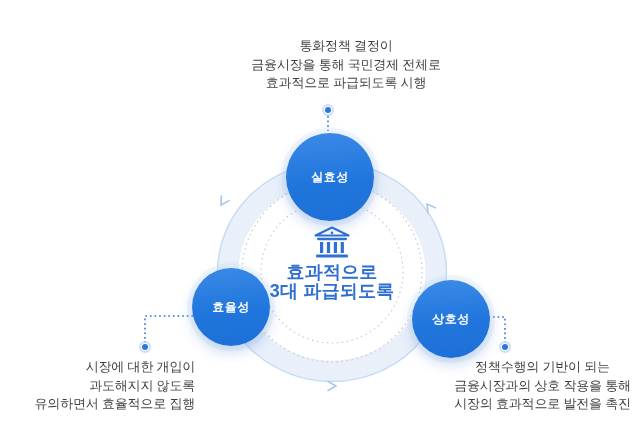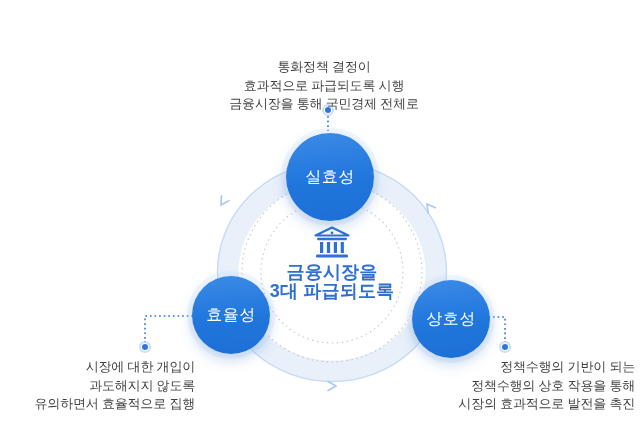--- a/index.html
+++ b/index.html
@@ -8,38 +8,38 @@
     font-family:"Liberation Sans","DejaVu Sans",sans-serif;
   }
   svg.decor{position:absolute;left:0;top:0;}
   .node{
     position:absolute;border-radius:50%;
     background:linear-gradient(175deg,#3b8ae7 0%,#2076dc 55%,#1d6fd6 100%);
     box-shadow:0 6px 14px rgba(36,104,199,0.25), 0 0 0 5px rgba(205,224,247,0.25);
     display:flex;align-items:center;justify-content:center;
   }
   .node-top{left:286px;top:133px;width:88px;height:88px;}
-  .node-left{left:192px;top:276px;width:78px;height:78px;}
+  .node-left{left:192px;top:268px;width:78px;height:78px;}
   .node-right{left:412px;top:280px;width:78px;height:78px;}
   .node span{
-    color:#ffffff;font-size:16px;font-weight:normal;letter-spacing:0.5px;
+    color:#ffffff;font-size:12px;font-weight:bold;letter-spacing:0.5px;
   }
   .center-block{
     position:absolute;left:232px;top:226px;width:200px;text-align:center;
   }
   .center-block .bank{display:block;margin:0 auto 4px auto;}
   .center-title{
     color:#2e6fd0;font-size:18px;font-weight:bold;line-height:19px;letter-spacing:0.2px;
   }
   .desc{
     position:absolute;font-size:13px;line-height:18.5px;color:#3f3f3f;letter-spacing:-0.2px;
   }
-  .desc-top{left:124px;top:37px;width:400px;text-align:center;margin-top:21px;}
+  .desc-top{left:146px;top:37px;width:400px;text-align:center;}
   .desc-left{right:445px;top:358px;width:260px;text-align:right;}
-  .desc-right{left:450px;top:358px;width:185px;text-align:right;}
+  .desc-right{left:450px;top:358px;width:185px;text-align:center;}
 </style>
 </head>
 <body>
 
 <div class="stage">
 
   <svg class="decor" width="640" height="445" viewBox="0 0 640 445">
 
     <ellipse cx="332" cy="272" rx="104" ry="99" fill="none" stroke="#e9f0fa" stroke-width="21"></ellipse>
 
@@ -66,22 +66,22 @@
 
     <g>
       <path d="M470,317 H505 V342" stroke="#3277da" stroke-width="1.6" stroke-dasharray="1.7 2.9" fill="none"></path>
       <circle cx="505" cy="347" r="3" fill="#2d76da"></circle>
       <circle cx="505" cy="347" r="5" fill="none" stroke="rgba(50,119,218,0.25)" stroke-width="2"></circle>
     </g>
   </svg>
 
   <div class="desc desc-top">
     <div>통화정책 결정이</div>
+    <div>금융시장을 통해 국민경제 전체로</div>
     <div>효과적으로 파급되도록 시행</div>
-    <div>금융시장을 통해 국민경제 전체로</div>
   </div>
 
   <div class="node node-top">
     <span>실효성</span>
   </div>
   <div class="node node-left">
     <span>효율성</span>
   </div>
   <div class="node node-right">
     <span>상호성</span>
@@ -92,30 +92,30 @@
       <path d="M20 1.5 L36.5 9.5 H3.5 Z" fill="none" stroke="#2e70d3" stroke-width="2.2" stroke-linejoin="round"></path>
       <circle cx="20" cy="6.8" r="1.4" fill="#2e70d3"></circle>
       <rect x="5" y="11.8" width="30" height="2.4" rx="1.1" fill="#2e70d3"></rect>
       <rect x="8" y="16" width="3.2" height="11" fill="#2e70d3"></rect>
       <rect x="14.9" y="16" width="3.2" height="11" fill="#2e70d3"></rect>
       <rect x="21.8" y="16" width="3.2" height="11" fill="#2e70d3"></rect>
       <rect x="28.7" y="16" width="3.2" height="11" fill="#2e70d3"></rect>
       <rect x="4" y="28.6" width="32" height="2.8" rx="1.2" fill="#2e70d3"></rect>
     </svg>
     <div class="center-title">
-      <div>금융시장을</div>
+      <div>효과적으로</div>
       <div>3대 파급되도록</div>
     </div>
   </div>
 
   <div class="desc desc-left">
     <div>시장에 대한 개입이</div>
     <div>과도해지지 않도록</div>
     <div>유의하면서 효율적으로 집행</div>
   </div>
 
   <div class="desc desc-right">
     <div>정책수행의 기반이 되는</div>
-    <div>정책수행의 상호 작용을 통해</div>
+    <div>금융시장과의 상호 작용을 통해</div>
     <div>시장의 효과적으로 발전을 촉진</div>
   </div>
 
 </div>
 
 </body></html>

